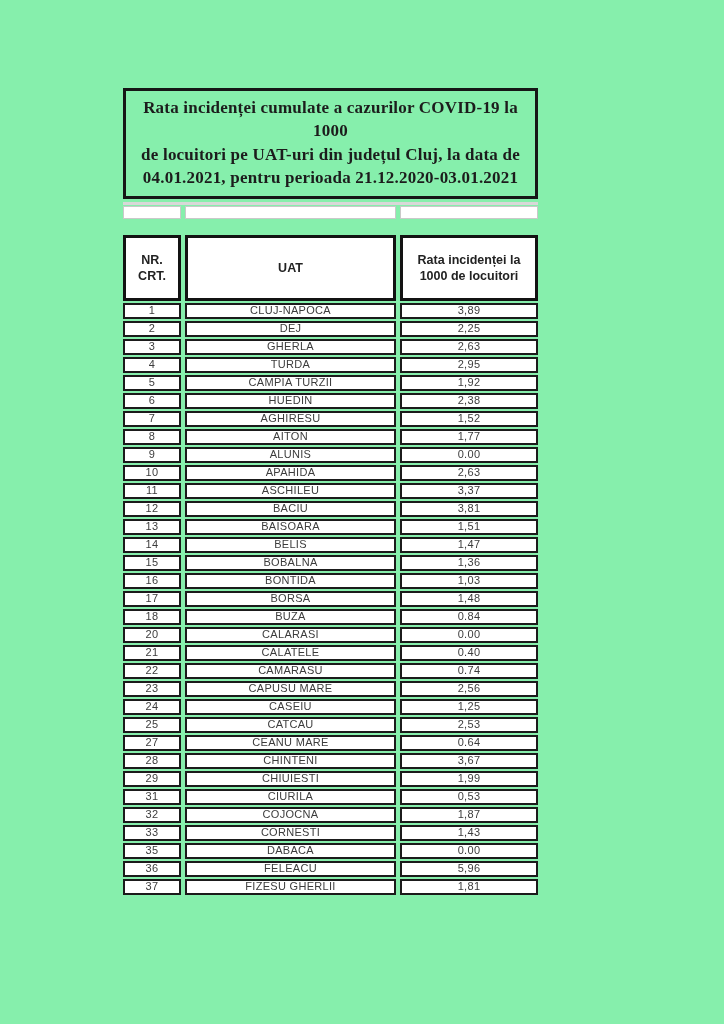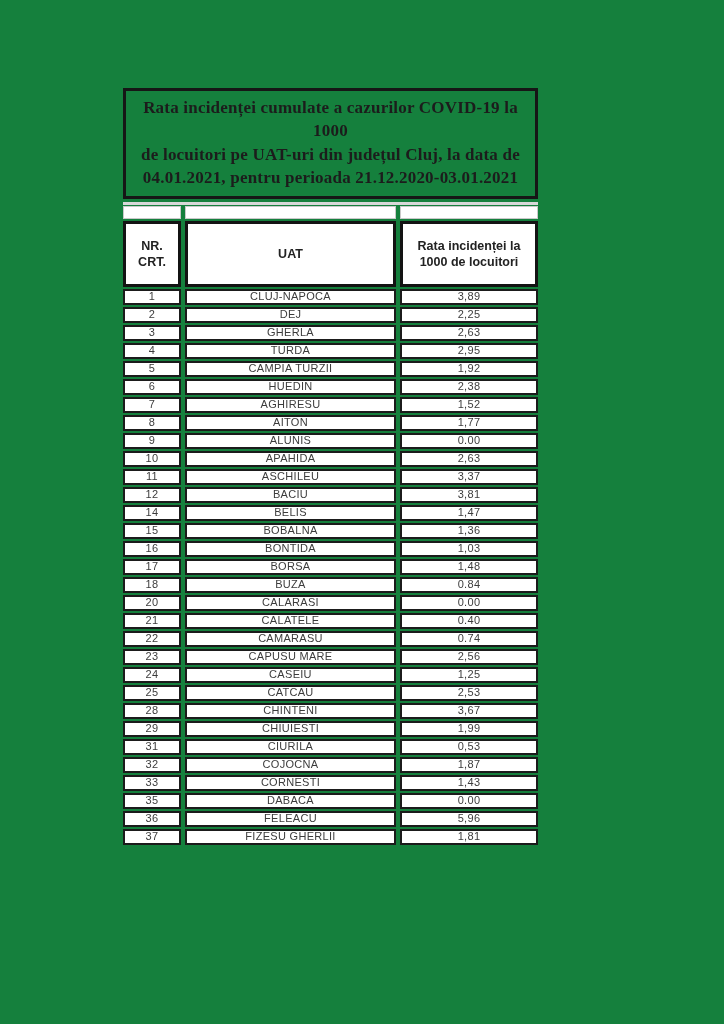--- a/index.html
+++ b/index.html
@@ -4,21 +4,21 @@
 <style>
   html, body {
     margin: 0;
     padding: 0;
     background: #ffffff;
   }
   .page {
     position: relative;
     width: 724px;
     height: 1024px;
-    background: #15803d;
+    background: #86efac;
     overflow: hidden;
     font-family: "Liberation Sans", sans-serif;
   }
   .doc {
     position: absolute;
     left: 123px;
     top: 88px;
     width: 415px;
   }
   .title-box {
@@ -47,21 +47,21 @@
     border: 1px solid #c9c9c9;
     background: #ffffff;
   }
   .spacer-c1 { width: 58px; }
   .spacer-c2 { width: 211px; }
   .spacer-c3 { width: 138px; }
   table.data-table {
     border-collapse: separate;
     border-spacing: 4px 2px;
     table-layout: fixed;
-    margin: 0 -4px;
+    margin: 14px -4px;
     width: 423px;
   }
   col.c1 { width: 58px; }
   col.c2 { width: 211px; }
   col.c3 { width: 138px; }
   th {
     box-sizing: border-box;
     border: 3px solid #131313;
     height: 66px;
     vertical-align: middle;
@@ -175,20 +175,25 @@
             <td>11</td>
             <td>ASCHILEU</td>
             <td>3,37</td>
           </tr>
           <tr>
             <td>12</td>
             <td>BACIU</td>
             <td>3,81</td>
           </tr>
           <tr>
+            <td>13</td>
+            <td>BAISOARA</td>
+            <td>1,51</td>
+          </tr>
+          <tr>
             <td>14</td>
             <td>BELIS</td>
             <td>1,47</td>
           </tr>
           <tr>
             <td>15</td>
             <td>BOBALNA</td>
             <td>1,36</td>
           </tr>
           <tr>
@@ -230,20 +235,25 @@
             <td>24</td>
             <td>CASEIU</td>
             <td>1,25</td>
           </tr>
           <tr>
             <td>25</td>
             <td>CATCAU</td>
             <td>2,53</td>
           </tr>
           <tr>
+            <td>27</td>
+            <td>CEANU MARE</td>
+            <td>0.64</td>
+          </tr>
+          <tr>
             <td>28</td>
             <td>CHINTENI</td>
             <td>3,67</td>
           </tr>
           <tr>
             <td>29</td>
             <td>CHIUIESTI</td>
             <td>1,99</td>
           </tr>
           <tr>

